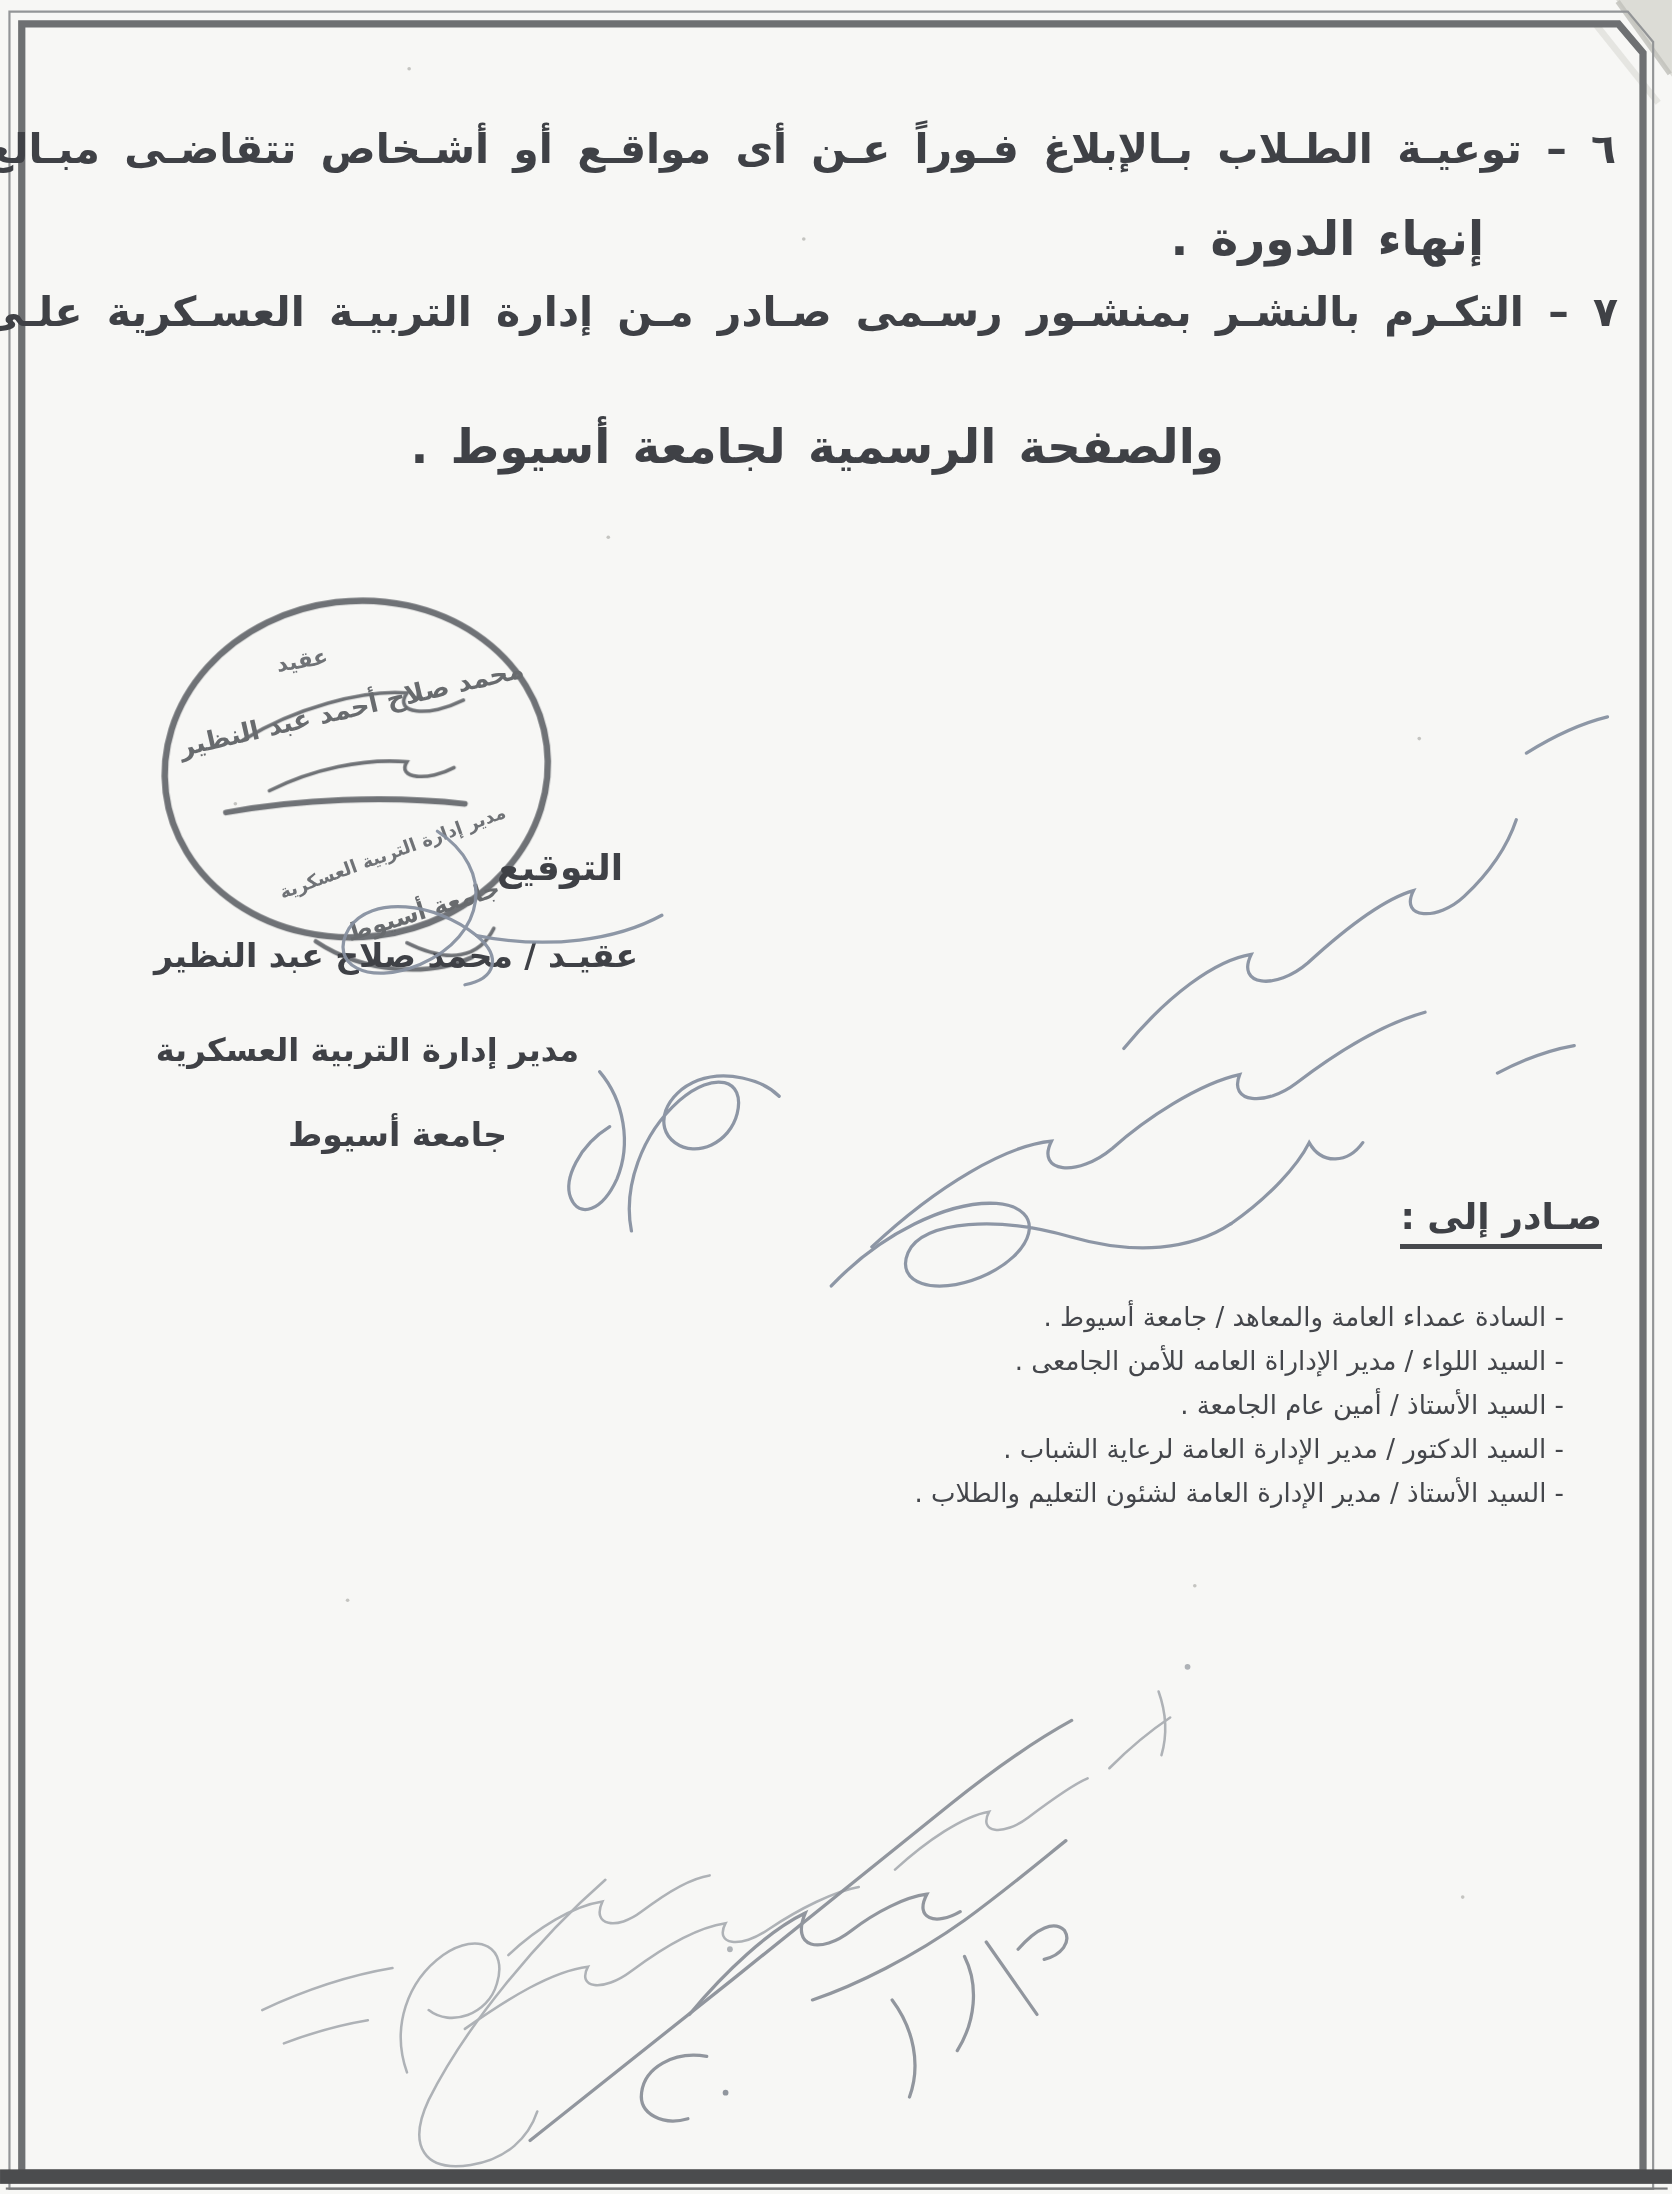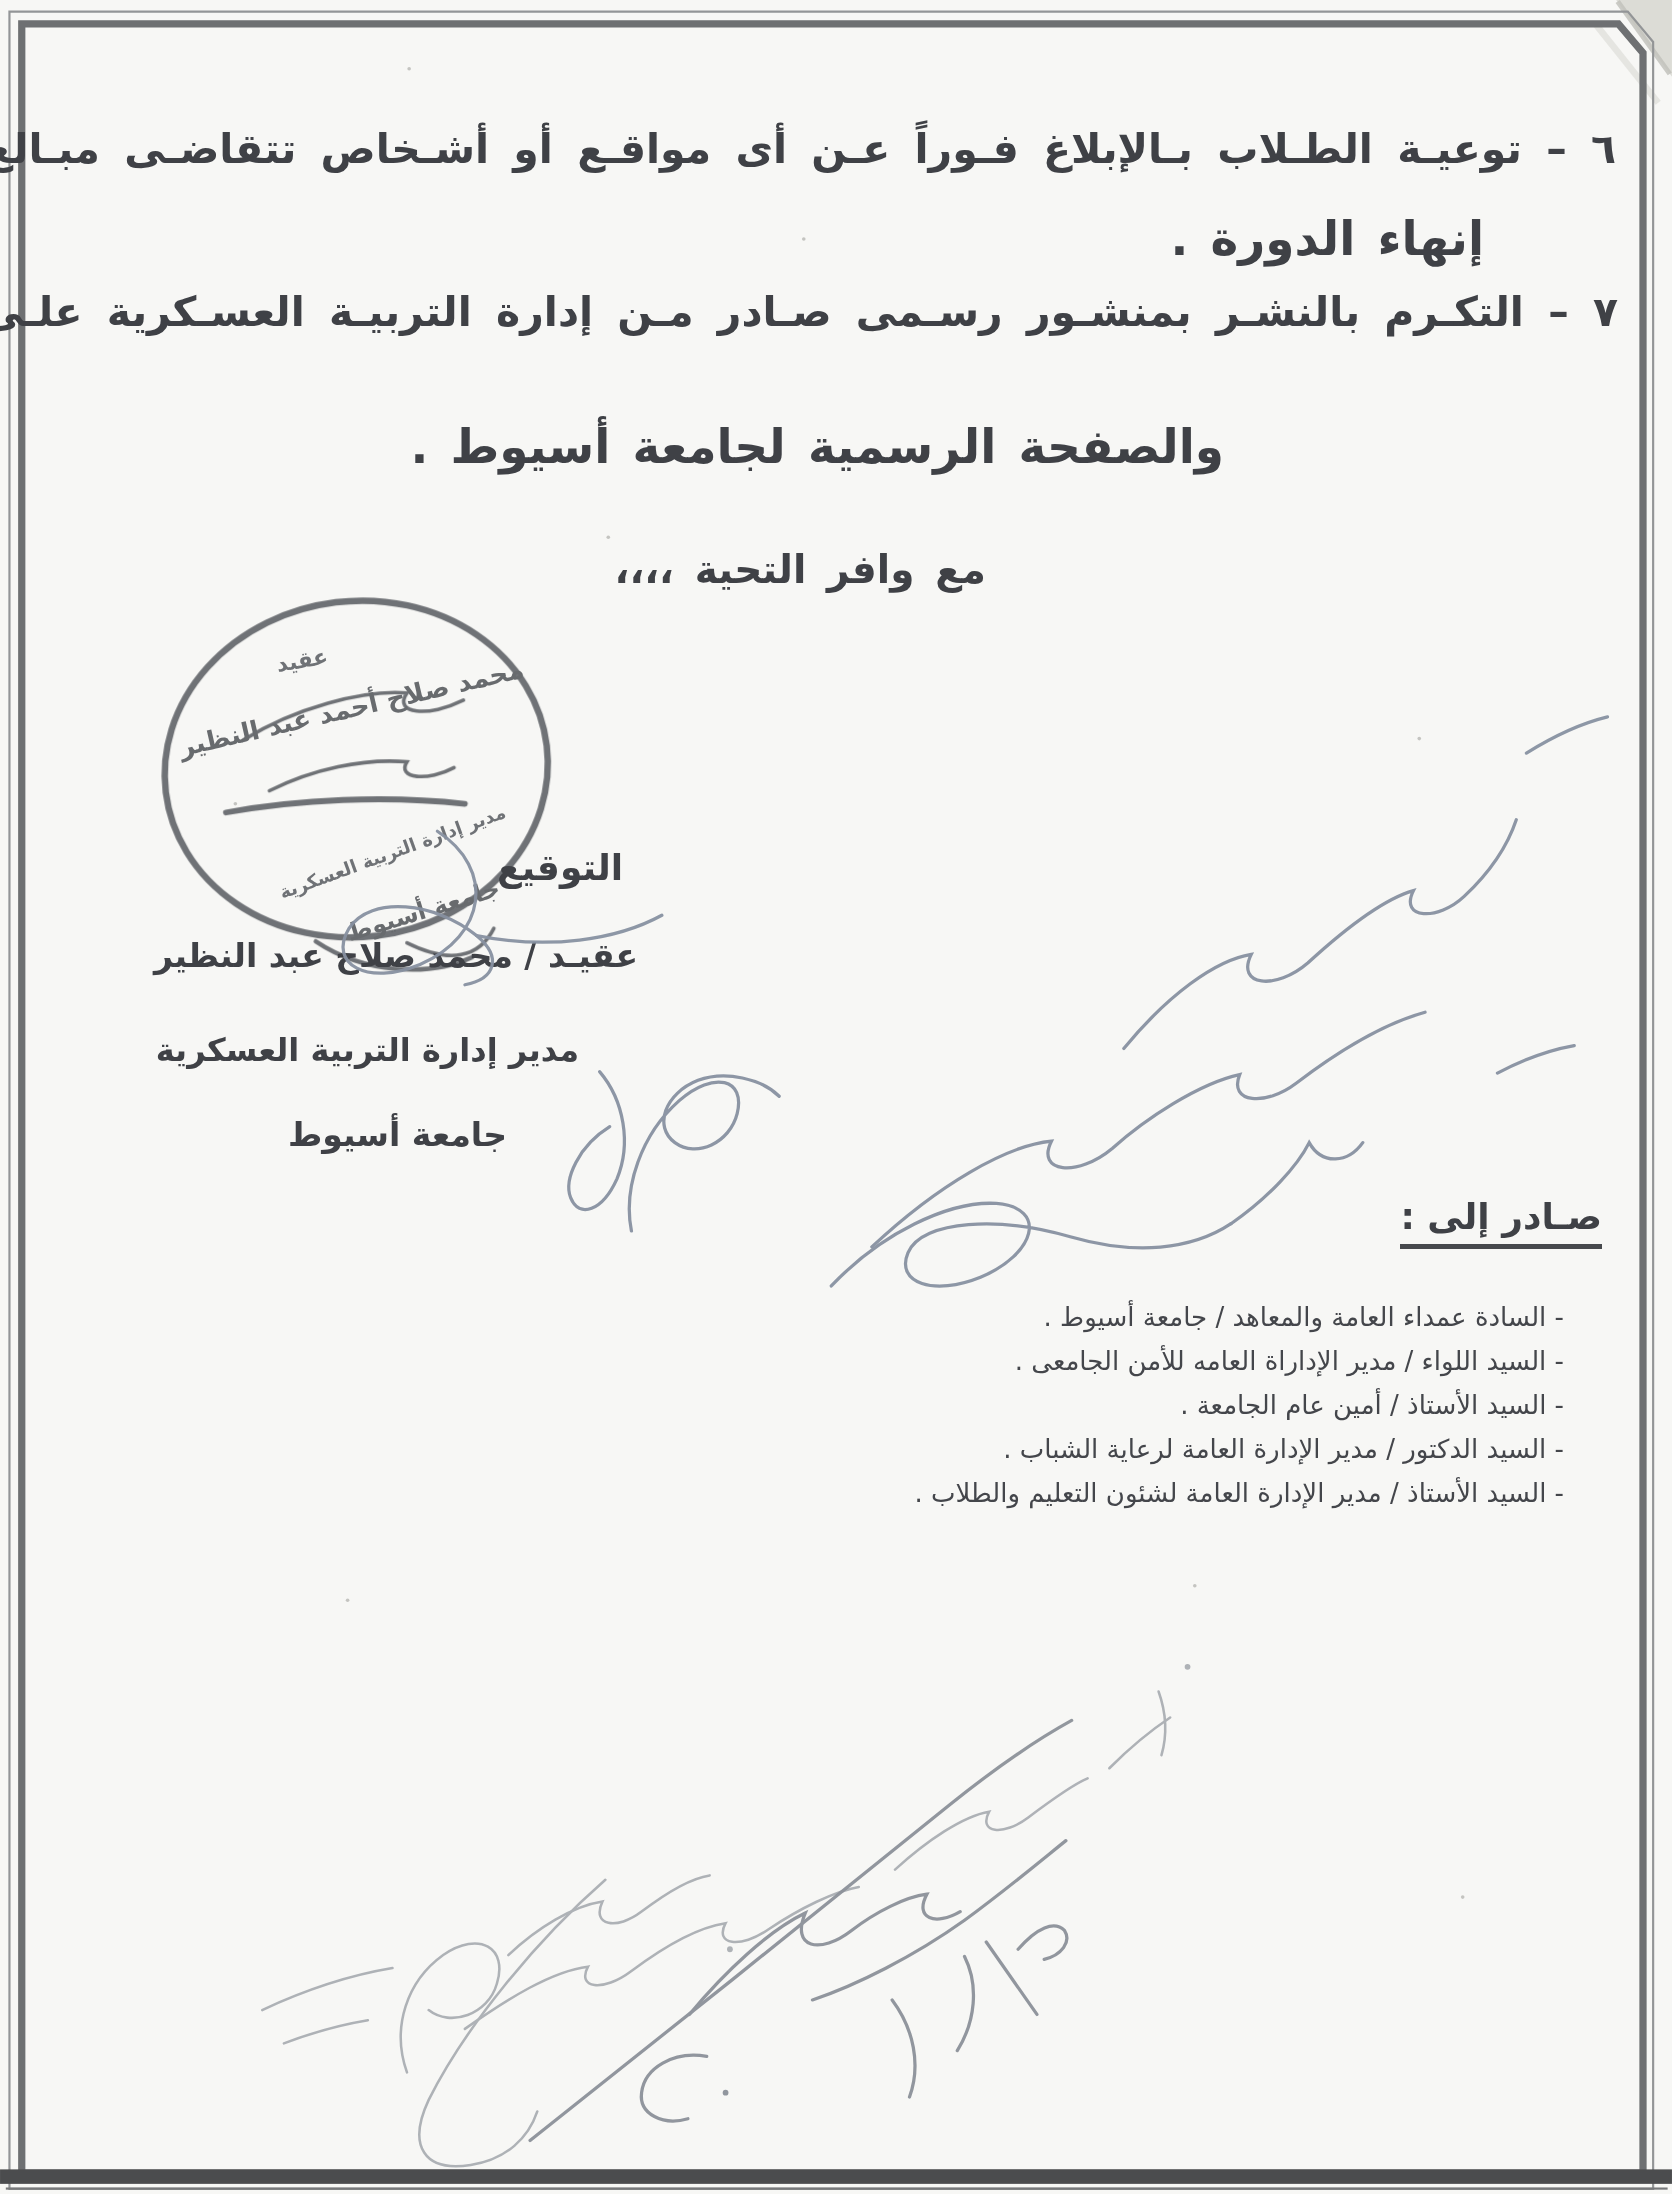--- a/index.html
+++ b/index.html
@@ -87,21 +87,20 @@
         <circle cx="1960" cy="1020" r="2.5"></circle>
     </g>
   </svg>
 
   <div class="layer">
     <div class="txt bodyline" style="top:125px;right:56px;">٦ – توعيـة الطـلاب بـالإبلاغ فـوراً عـن أى مواقـع أو أشـخاص تتقاضـى مبـالغ ماليـة نظيـر</div>
     <div class="txt subline" style="top:211px;right:188px;">إنهاء الدورة .</div>
     <div class="txt bodyline" style="top:288px;right:54px;">٧ – التكـرم بالنشـر بمنشـور رسـمى صـادر مـن إدارة التربيـة العسـكرية علـى جميـع الكليـات</div>
     <div class="txt subline" style="top:419px;right:448px;">والصفحة الرسمية لجامعة أسيوط .</div>
 
-    <div class="txt closing" style="top:547px;right:686px;">مع وافر التحية ،،،،</div>
 
     <div class="txt sig" style="top:847px;right:1049px;font-size:36px;">التوقيع</div>
     <div class="txt sig" style="top:936px;right:1034px;font-size:33px;">عقيـد / محمد صلاح عبد النظير</div>
     <div class="txt sig" style="top:1031px;right:1093px;font-size:32px;">مدير إدارة التربية العسكرية</div>
     <div class="txt sig" style="top:1115px;right:1165px;font-size:33px;">جامعة أسيوط</div>
 
     <div class="txt heading" style="top:1196px;right:70px;">صـادر إلى :</div>
 
     <div class="recipients" style="top:1295px;right:108px;">
       <div>- السادة عمداء العامة والمعاهد / جامعة أسيوط .</div>

